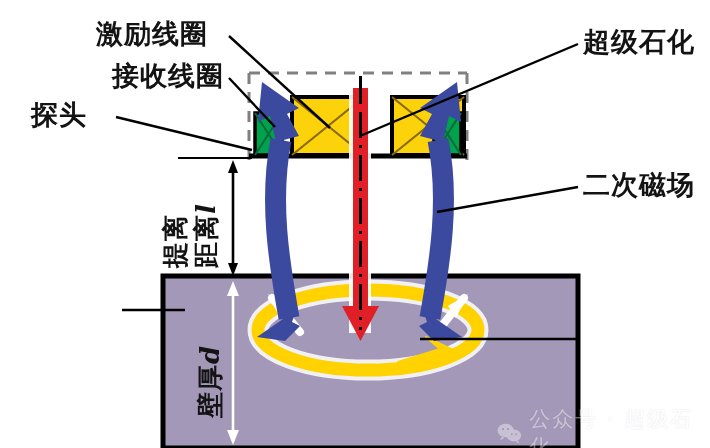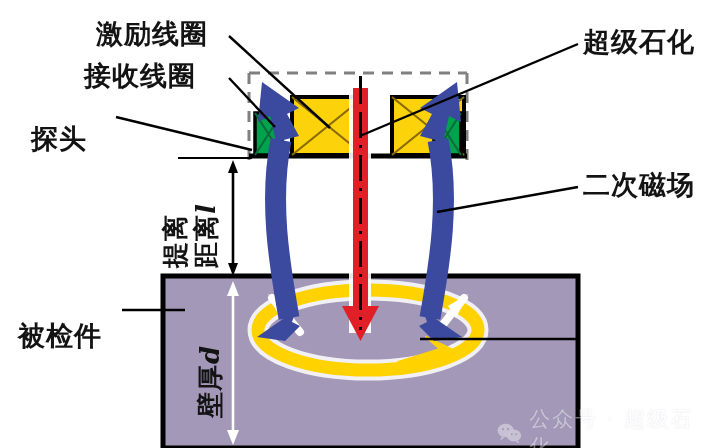--- a/index.html
+++ b/index.html
@@ -162,31 +162,30 @@
 
       <line x1="578" y1="339" x2="420" y2="339" stroke-width="2.4"></line>
 
       <line x1="122" y1="310" x2="185" y2="310" stroke-width="2.4"></line>
     </g>
 
   </svg>
 
   <div class="lbl lbl-28" style="left:96px;top:19px;">激励线圈</div>
 
-  <div class="lbl lbl-28" style="left:84px;top:61px;">接收线圈</div>
-
-  <div class="lbl lbl-28" style="left:31px;top:100px;margin-top:24px;">探头</div>
+  <div class="lbl lbl-28" style="left:112px;top:61px;">接收线圈</div>
+
+  <div class="lbl lbl-28" style="left:31px;top:100px;">探头</div>
 
   <div class="lbl lbl-28" style="left:583px;top:27px;">超级石化</div>
 
   <div class="lbl lbl-28" style="left:583px;top:170px;">二次磁场</div>
 
 
 
-  <div class="lbl lbl-28" style="left:18px;top:321px;">被检件</div>
 
   <div class="lbl lbl-26 rot-ccw" style="left:161px;top:268px;">提离</div>
 
   <div class="lbl lbl-26 rot-ccw" style="left:192px;top:268px;">
     <span>距离</span><span class="ital">l</span>
   </div>
 
   <div class="lbl lbl-26 rot-ccw" style="left:196px;top:418px;">
     <span>壁厚</span><span class="ital">d</span>
   </div>

